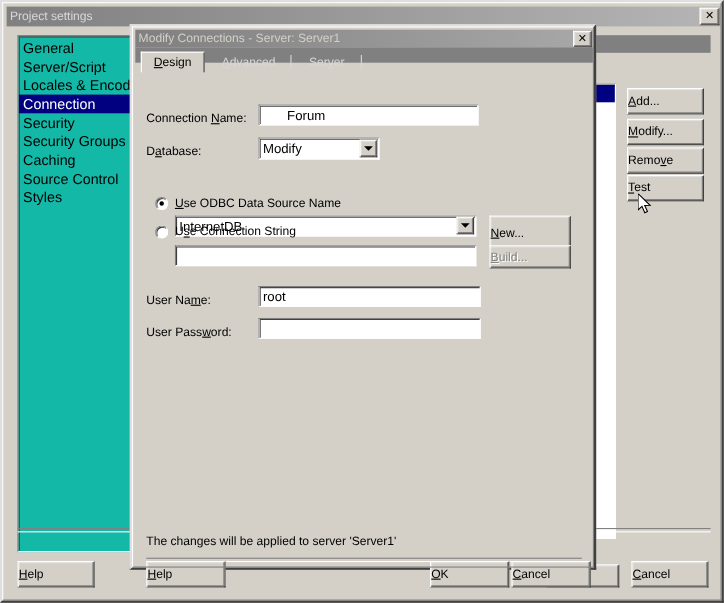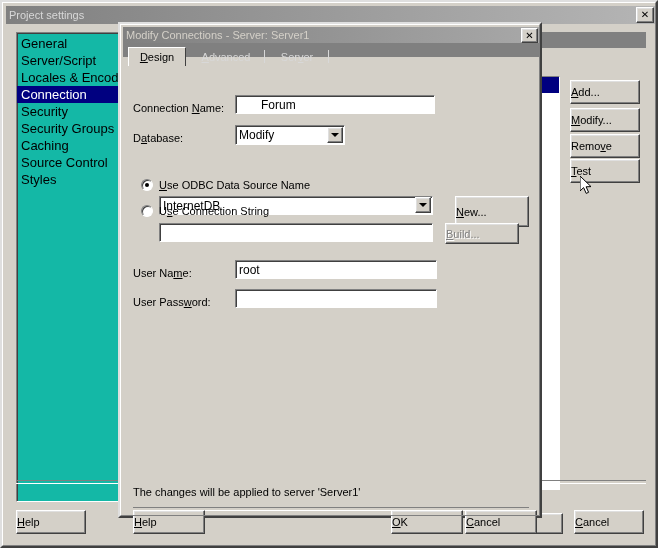--- a/index.html
+++ b/index.html
@@ -283,21 +283,21 @@
         </div>
       <div class="lbl" style="left:36px;top:113px;"><u>U</u>se ODBC Data Source Name</div>
 
       <div class="field" style="left:36px;top:130px;width:274px;height:19px;">
         <span>InternetDB</span>
       </div>
       <div class="combo-arrow" style="left:292px;top:131px;">
           <span class="tri"></span>
         </div>
 
-      <div class="btn" style="left:332px;top:130px;width:74px;height:31px;">
+      <div class="btn" style="left:322px;top:130px;width:74px;height:31px;">
         <span><u>N</u>ew...</span>
       </div>
 
       <div class="radio" style="left:18px;top:139px;"></div>
       <div class="lbl" style="left:36px;top:139px;">U<u>s</u>e Connection String</div>
 
       <div class="field" style="left:36px;top:157px;width:274px;height:19px;">
         <span></span>
       </div>
       <div class="btn disabled" style="left:322px;top:157px;width:74px;height:21px;">

